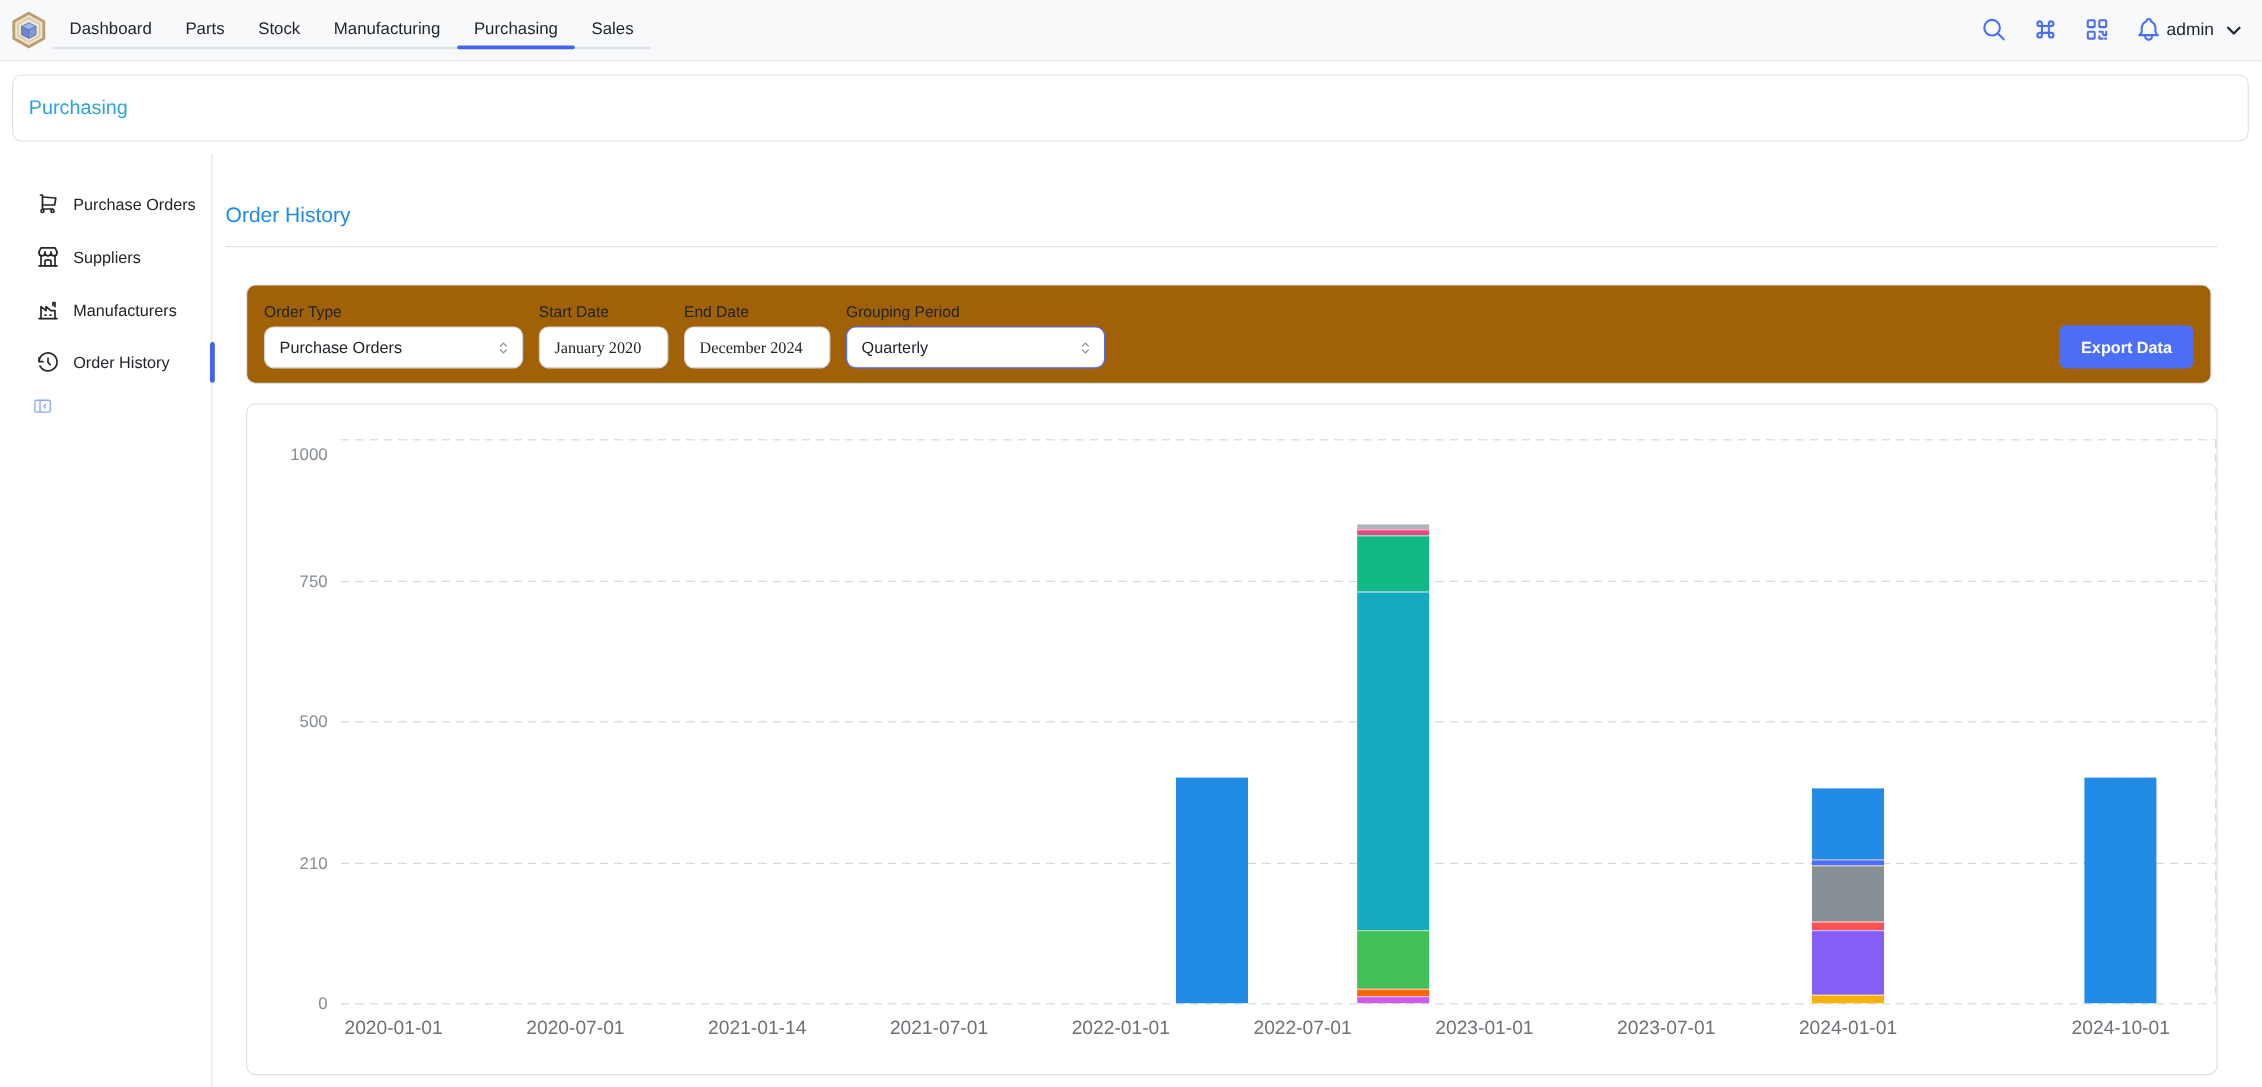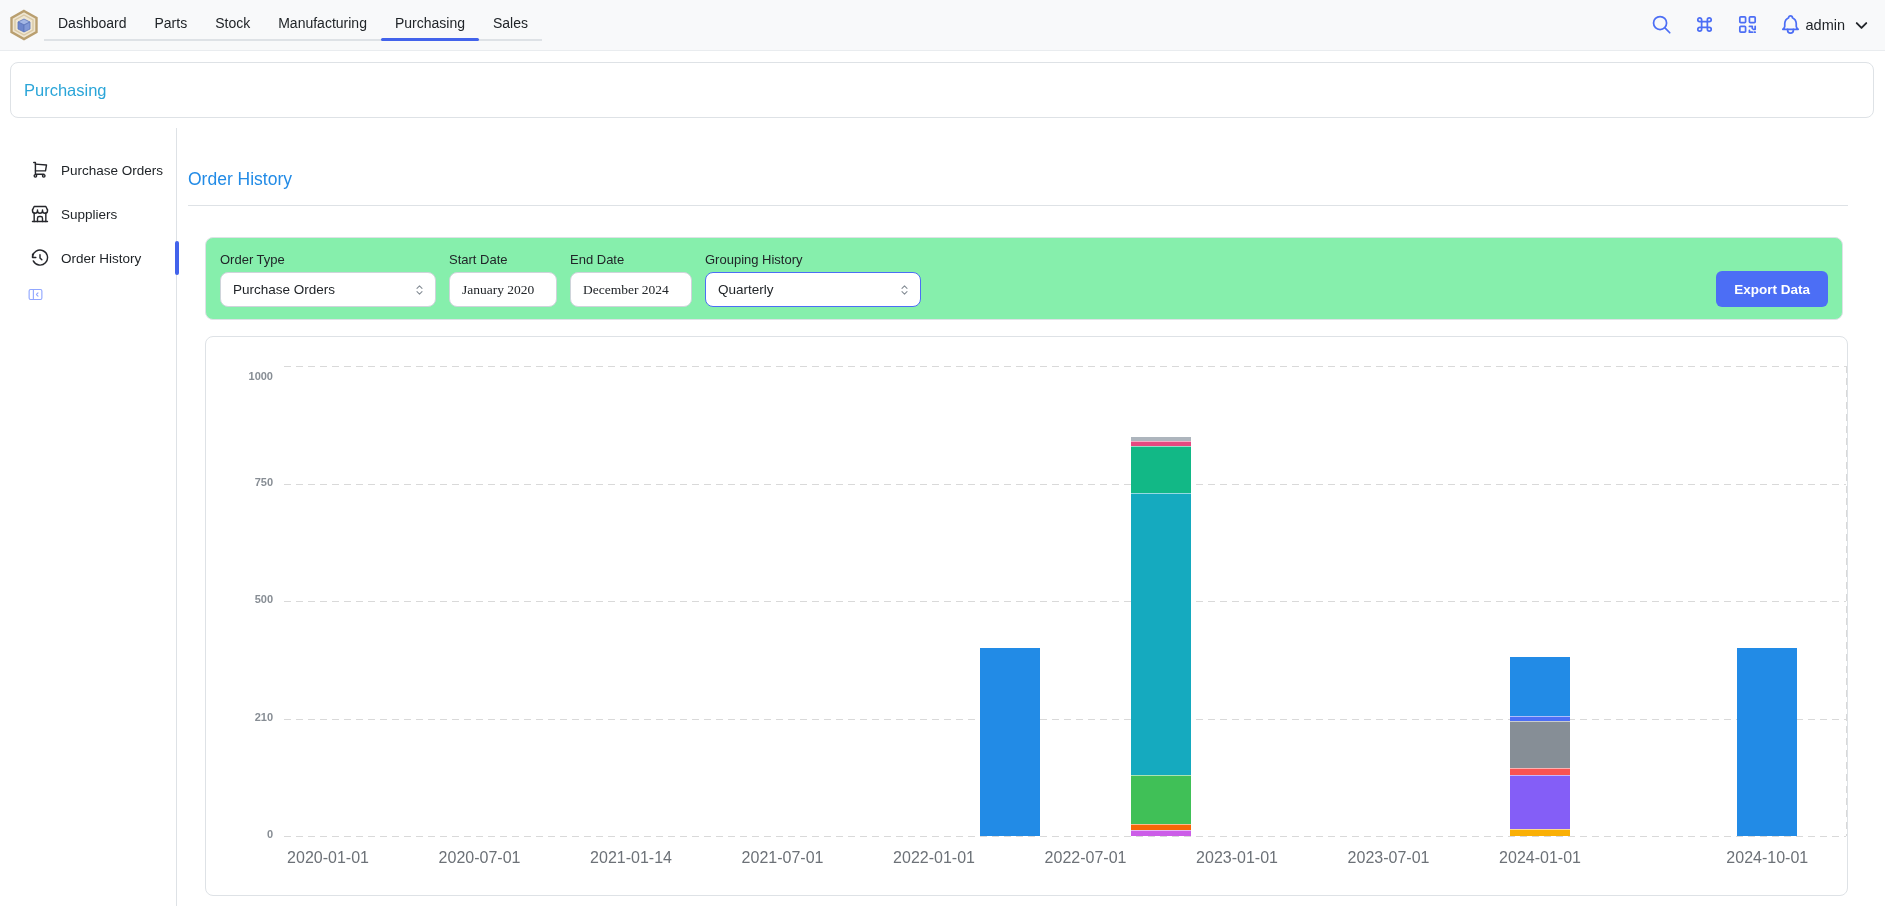--- a/index.html
+++ b/index.html
@@ -42,21 +42,21 @@
           padding:0;color:#91a7ff;cursor:pointer;}
   .collapse-btn svg{width:17px;height:17px;}
 
   
   .content{position:absolute;left:188px;top:128px;right:0;bottom:0;}
   .page-title{position:absolute;left:0;top:41px;margin:0;font-size:17.5px;font-weight:500;color:#228be6;}
   .title-rule{position:absolute;left:0;top:77px;width:1660px;height:0;border:none;border-top:1px solid #dee2e6;margin:0;}
 
   
   .filter-panel{position:absolute;left:17px;top:109px;width:1638px;height:83px;box-sizing:border-box;
-          border:1px solid #dee2e6;border-radius:8px;background:#86efac;
+          border:1px solid #dee2e6;border-radius:8px;background:#a16207;
           display:flex;align-items:flex-end;gap:13px;padding:10px 14px 12px;}
   .field{display:flex;flex-direction:column;}
   .field-label{font-size:13px;font-weight:500;color:#212529;margin-bottom:5px;}
   .select,.text-input{box-sizing:border-box;height:35px;border:1px solid #ced4da;border-radius:8px;
           background:#fff;font-family:"Liberation Sans",sans-serif;font-size:13.5px;color:#212529;}
   .select{position:relative;display:flex;align-items:center;padding:0 30px 0 12px;cursor:pointer;}
   .select .updown{position:absolute;right:8px;top:50%;transform:translateY(-50%);width:15px;height:15px;color:#868e96;}
   .select .updown svg{width:15px;height:15px;}
   .select.focused{border:1.5px solid #4c6ef5;}
   .text-input{padding:12px 12px;font-family:Liberation Serif, serif;}
@@ -66,21 +66,21 @@
           font-size:13.5px;font-weight:600;cursor:pointer;}
 
   
   .chart-panel{position:absolute;left:17px;top:208px;width:1643px;height:560px;box-sizing:border-box;
           border:1px solid #dee2e6;border-radius:8px;background:#fff;}
   .plot{position:absolute;inset:0;}
   .gridline{position:absolute;height:1px;
           background:repeating-linear-gradient(90deg,#d9d9d9 0 7px,transparent 7px 12px);}
   .vline{position:absolute;width:1px;
           background:repeating-linear-gradient(180deg,#d9d9d9 0 7px,transparent 7px 12px);}
-  .ytick{position:absolute;width:58px;text-align:right;font-size:11px;color:#878d94;font-weight:bold;}
+  .ytick{position:absolute;width:58px;text-align:right;font-size:14px;color:#878d94;}
   .xtick{position:absolute;transform:translateX(-50%);font-size:16px;color:#6c7177;white-space:nowrap;}
   .bar{position:absolute;display:flex;flex-direction:column;cursor:pointer;}
   .bar .seg{width:100%;box-sizing:border-box;border-top:1px solid rgba(255,255,255,0.55);}
   .bar .seg:first-child{border-top:none;}
 </style>
 </head>
 <body>
 
 <div class="app">
 
@@ -154,20 +154,29 @@
         <div class="side-item">
           <span class="ic"><svg viewBox="0 0 24 24" fill="none" stroke="currentColor" stroke-width="1.7" stroke-linecap="round" stroke-linejoin="round" width="100%" height="100%">
               <path d="M3 21h18"></path>
               <path d="M3 7v1a3 3 0 0 0 6 0V7m0 1a3 3 0 0 0 6 0V7m0 1a3 3 0 0 0 6 0V7"></path>
               <path d="M3 7l2-4h14l2 4"></path>
               <path d="M5 21V10.8M19 21V10.8"></path>
               <path d="M9 21v-4a2 2 0 0 1 2-2h2a2 2 0 0 1 2 2v4"></path>
             </svg></span>
           <span class="lbl">Suppliers</span>
         </div>
+        <div class="side-item">
+          <span class="ic"><svg viewBox="0 0 24 24" fill="none" stroke="currentColor" stroke-width="1.7" stroke-linecap="round" stroke-linejoin="round" width="100%" height="100%">
+              <path d="M3 21h18"></path>
+              <path d="M5 21v-12l5 4v-4l5 4h4v8"></path>
+              <path d="M19 9V5h-2v3"></path>
+              <path d="M9 17.5h1m4 0h1"></path>
+            </svg></span>
+          <span class="lbl">Manufacturers</span>
+        </div>
         <div class="side-item active">
           <span class="ic"><svg viewBox="0 0 24 24" fill="none" stroke="currentColor" stroke-width="1.7" stroke-linecap="round" stroke-linejoin="round" width="100%" height="100%">
               <path d="M12 8v4l2.2 2.2"></path>
               <path d="M3.05 11a9 9 0 1 1 .9 4.5"></path>
               <path d="M3.1 7.4v3.9H7"></path>
             </svg></span>
           <span class="lbl">Order History</span>
         </div>
       </div>
     <button class="collapse-btn">
@@ -196,21 +205,21 @@
       </div>
       <div class="field">
         <span class="field-label">Start Date</span>
         <input class="text-input w-sm" readonly="" value="January 2020" style="">
       </div>
       <div class="field">
         <span class="field-label">End Date</span>
         <input class="text-input w-md" readonly="" value="December 2024" style="">
       </div>
       <div class="field">
-        <span class="field-label">Grouping History</span>
+        <span class="field-label">Grouping Period</span>
         <div class="select w-lg focused">
           <span>Quarterly</span>
           <span class="updown"><svg viewBox="0 0 24 24" fill="none" stroke="currentColor" stroke-width="1.8" stroke-linecap="round" stroke-linejoin="round" width="100%" height="100%">
                 <path d="M8 9.5l4-4 4 4"></path>
                 <path d="M8 14.5l4 4 4-4"></path>
               </svg></span>
         </div>
       </div>
       <button class="export-btn">Export Data</button>
     </div>

